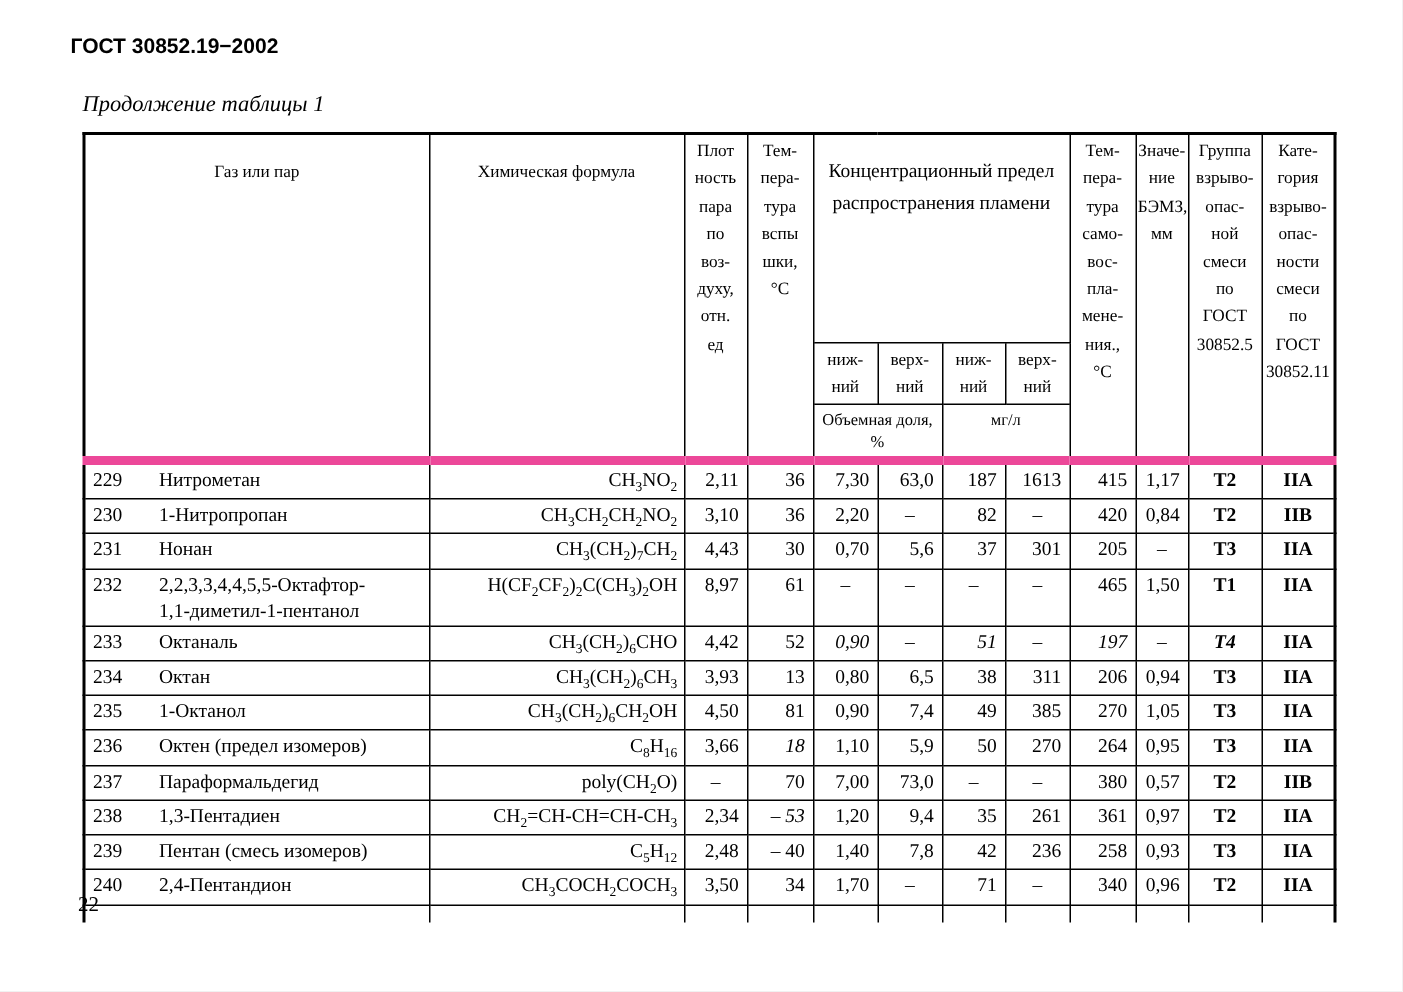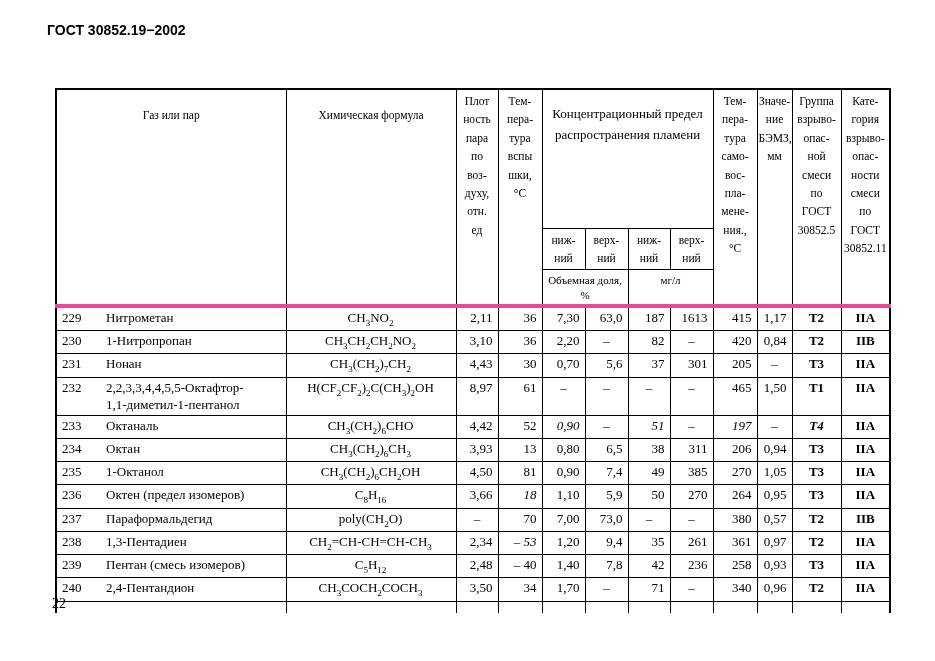--- a/index.html
+++ b/index.html
@@ -34,60 +34,61 @@
   }
   thead th {
     font-weight:normal;
     font-size:11.5px;
     line-height:1.6;
     vertical-align:top;
     text-align:center;
     white-space:pre-line;
     padding:2px 1px;
   }
-  thead th[rowspan], thead tr.units th { border-bottom:4px solid #ec4899; }
+  thead th[rowspan], thead tr.units th { border-bottom:6px solid #ec4899; }
   thead th.pad-t { padding-top:16px; }
   thead th.group-h {
     font-size:13px;
     padding-top:13px;
     line-height:1.65;
   }
   tr.h-main { height:139px; }
   tr.subcols { height:36px; }
   tr.units { height:30px; }
   tr.units th { font-size:11px; line-height:1.3; padding-top:3px;margin-left:17px; }
   tbody td {
     font-size:13px;
     vertical-align:top;
     padding:2px 4px 1px 4px;
     line-height:1.3;
   }
   tbody tr { height:21px; }
   td.name-cell { text-align:left; padding-left:5px; }
   .rownum { display:inline-block; width:44px; vertical-align:top; }
   .rowname { display:inline-block; white-space:pre-line; vertical-align:top; max-width:172px; }
-  td.formula-cell { text-align:center; padding-left:3px; }
+  td.formula-cell { text-align:right; padding-left:3px; }
   td.formula-cell sub { font-size:9px; }
   td.r { text-align:right; padding-right:5px; }
   td.c { text-align:center;font-weight:bold; }
   td.c-dash { text-align:center; }
   td.it { font-style:italic; }
   tr.stub { height:12px; }
   tr.stub td { border-top:1px solid #000; border-bottom:none; padding:0; }
   .page-number {
     position:absolute; left:52px; top:596px;
     font-size:14px;
   }
 </style>
 </head>
 <body>
 
 <div class="page">
 
   <div class="doc-title">ГОСТ 30852.19−2002</div>
+  <div class="table-caption">Продолжение таблицы 1</div>
 
   <table class="gost">
     <colgroup>
       <col style="width:230px">
         <col style="width:170px">
         <col style="width:42px">
         <col style="width:44px">
       <col style="width:43px">
         <col style="width:43px">
         <col style="width:42px">

